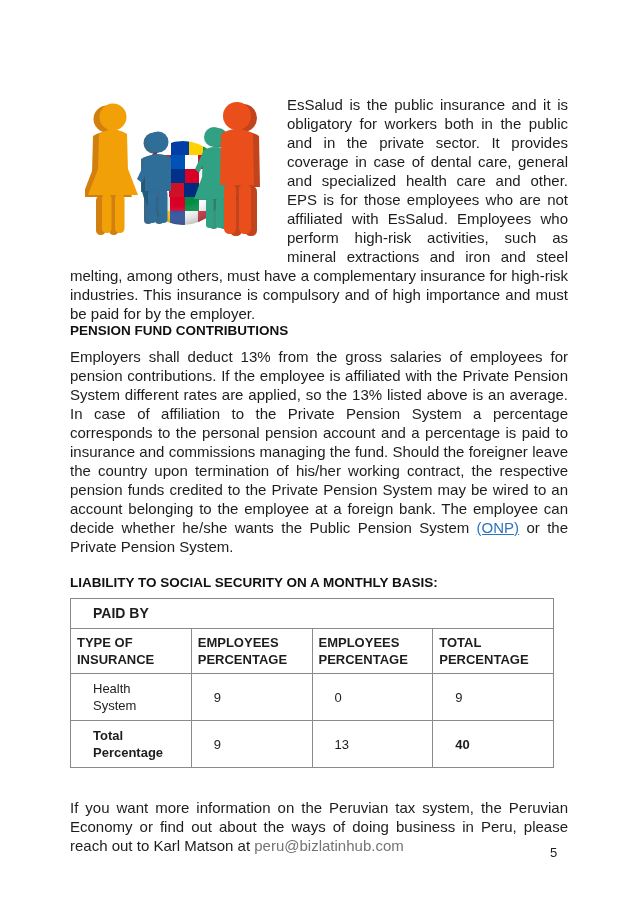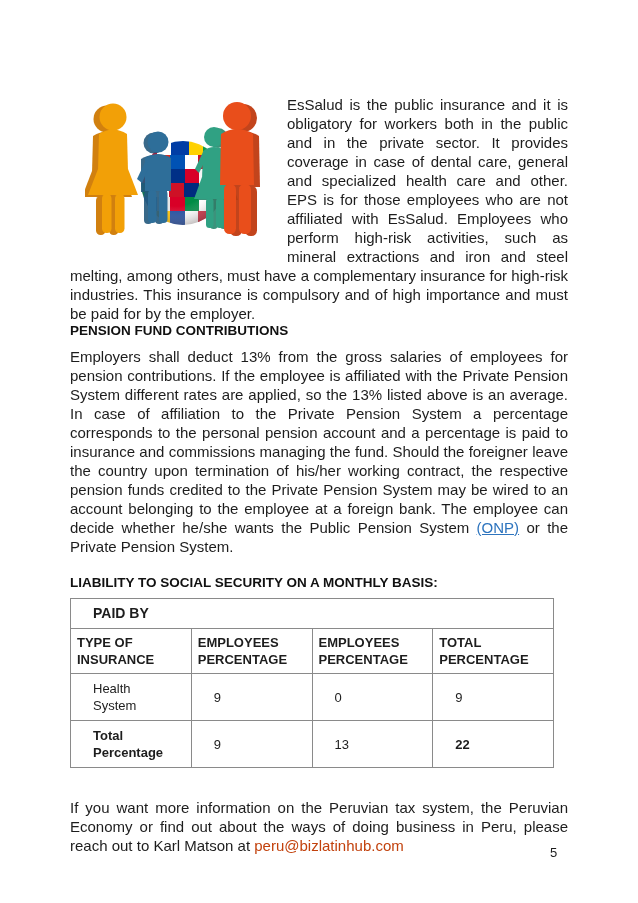--- a/index.html
+++ b/index.html
@@ -27,21 +27,21 @@
     width: 180px; height: 150px;
     margin: 0 22px 6px 15px;
   }
   .section-heading {
     font-size: 13.5px; font-weight: bold; color: #111;
     margin-bottom: 9px;
     text-align: left;
   }
   .pension-par { margin-bottom: 17px; }
   a.doc-link { color: #2d74be; text-decoration: underline; cursor: pointer; }
-  a.email-link { color: #c2410c; text-decoration: none; cursor: pointer; }
+  a.email-link { color: #737373; text-decoration: none; cursor: pointer; }
 
   .liability-heading { margin-top: 19px; margin-bottom: 8px; }
 
   table.liability-table {
     width: 484px; border-collapse: collapse;
     table-layout: fixed;
     font-size: 13px; color: #1d1d1d;
   }
   table.liability-table td, table.liability-table th {
     border: 1px solid #8a8a8a;
@@ -206,21 +206,21 @@
         <tr>
           <td class="data-cell">Health System</td>
           <td class="data-cell">9</td>
           <td class="data-cell">0</td>
           <td class="data-cell">9</td>
         </tr>
         <tr>
           <td class="data-cell cell-bold">Total Percentage</td>
           <td class="data-cell">9</td>
           <td class="data-cell">13</td>
-          <td class="data-cell cell-bold">22</td>
+          <td class="data-cell cell-bold">40</td>
         </tr>
       </tbody>
     </table>
 
     <p class="body-text footer-par"><span>If you want more information on the Peruvian tax system, the Peruvian Economy or find out about the ways of doing business in Peru, please reach out to Karl Matson at </span><a class="email-link" href="#">peru@bizlatinhub.com</a></p>
 
   </div>
 
   <div class="page-number">5</div>
 </div>

